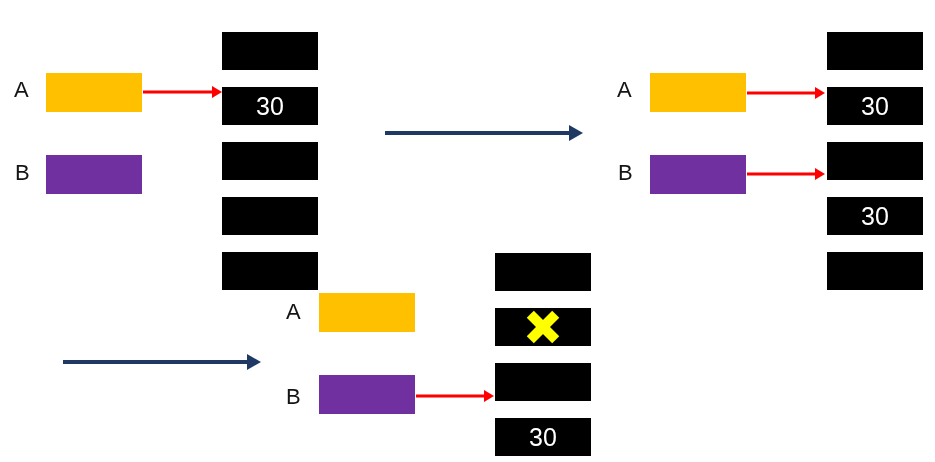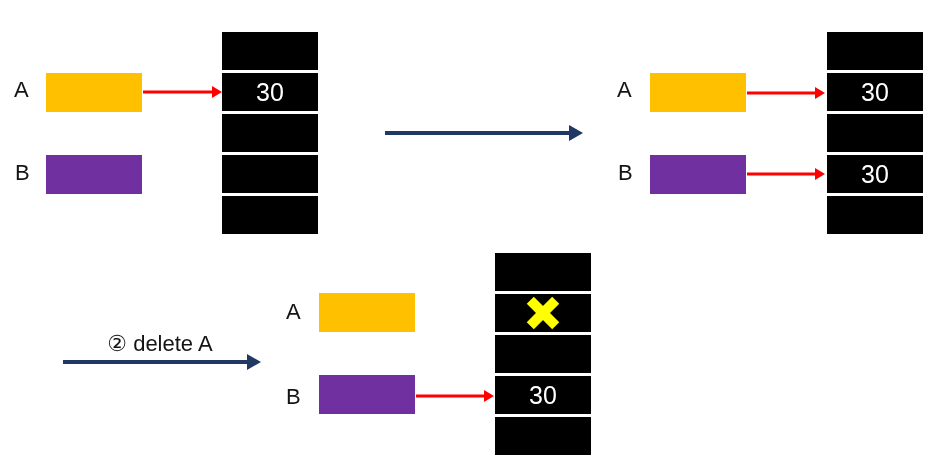--- a/index.html
+++ b/index.html
@@ -12,21 +12,21 @@
   }
   .var-label{
     position:absolute;
     font-size:22px;line-height:26px;color:#141414;
   }
   .var-box{position:absolute;width:96px;height:39px;}
   .box-a{background:#FFC000;}
   .box-b{background:#7030A0;}
   .mem-col{
     position:absolute;width:96px;
-    display:flex;flex-direction:column;gap:3px;
+    display:flex;flex-direction:column;gap:17px;
   }
   .mem-cell{
     height:38px;background:#000000;color:#ffffff;
     font-size:25px;
     display:flex;align-items:center;justify-content:center;
   }
   .arrow{position:absolute;height:16px;}
   .arrow .shaft{
     position:absolute;left:0;right:8px;top:50%;
     transform:translateY(-50%);
@@ -98,21 +98,20 @@
     <span class="head"></span>
   </div>
   <div class="mem-col" style="left:827px;top:32px">
     <div class="mem-cell"></div>
     <div class="mem-cell">30</div>
     <div class="mem-cell"></div>
     <div class="mem-cell">30</div>
     <div class="mem-cell"></div>
   </div>
 
-  <div class="step-label" style="left:65px;top:331px;width:190px">② delete A</div>
   <div class="arrow navy" style="left:63px;top:353px;width:198px">
     <span class="shaft"></span>
     <span class="head"></span>
   </div>
 
   <div class="var-label" style="left:286px;top:299px">A</div>
   <div class="var-box box-a" style="left:319px;top:293px"></div>
   <div class="var-label" style="left:286px;top:384px">B</div>
   <div class="var-box box-b" style="left:319px;top:375px"></div>
   <div class="arrow" style="left:416px;top:388px;width:78px">

